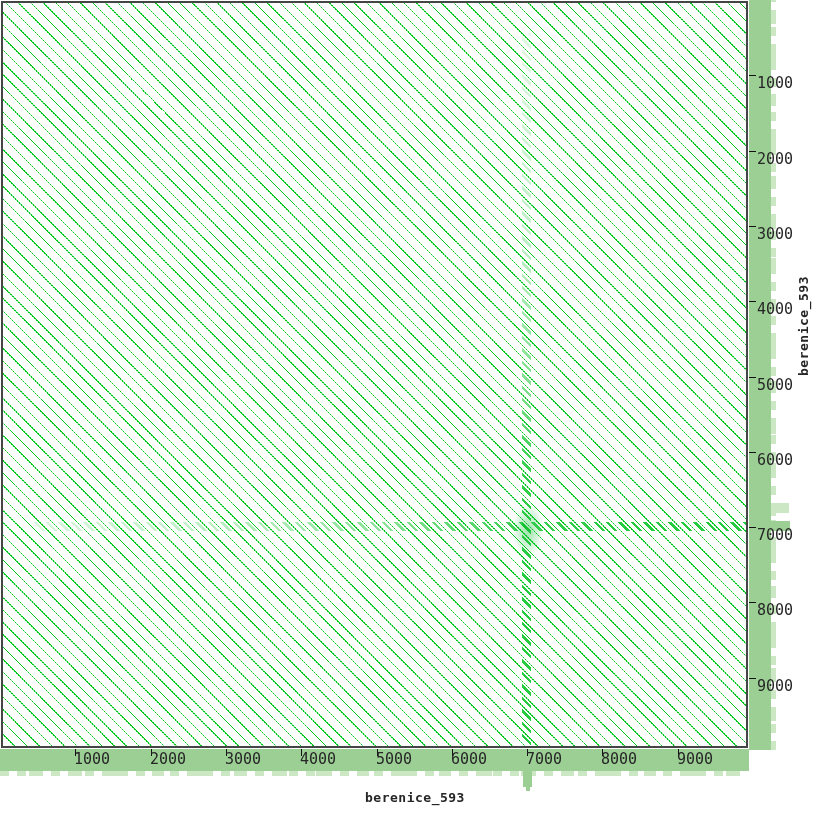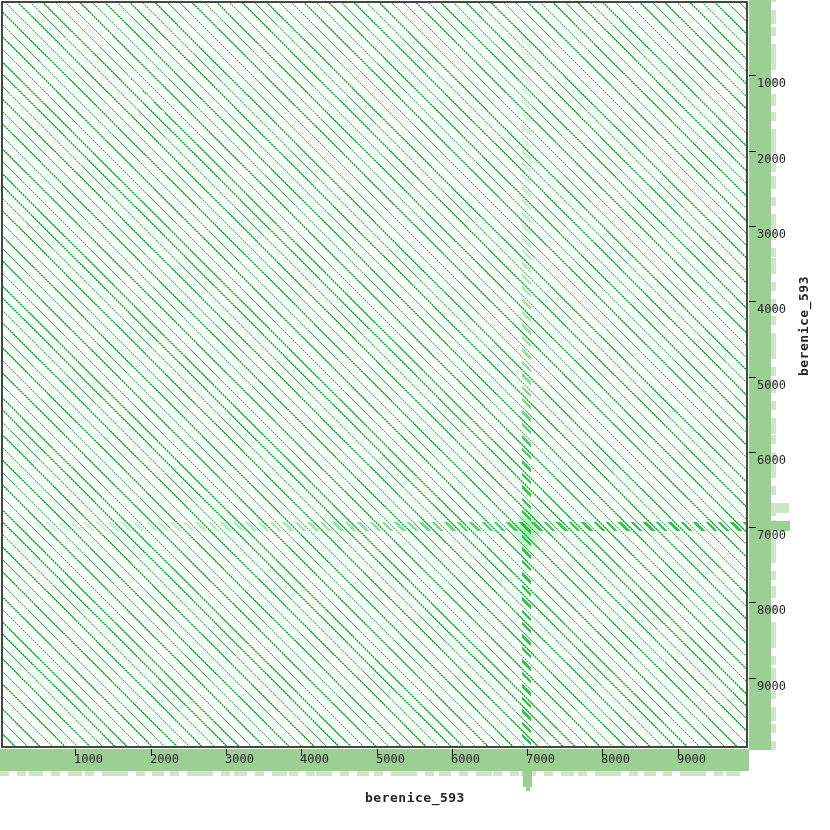--- a/index.html
+++ b/index.html
@@ -57,21 +57,21 @@
     position:absolute;left:0;top:771px;width:748px;height:5px;
     background:
       repeating-linear-gradient(90deg, var(--band-light) 0 9px, transparent 9px 17px),
       repeating-linear-gradient(90deg, transparent 0 29px, var(--band-light) 29px 41px);
   }
   .spike-bottom{position:absolute;left:523px;top:771px;width:9px;height:16px;background:var(--band);}
   .spike-bottom-tail{position:absolute;left:526px;top:787px;width:4px;height:4px;background:var(--band);}
   
   .tick-mark-x{position:absolute;width:1px;height:7px;top:749px;background:#111;}
   .tick-mark-y{position:absolute;width:7px;height:1px;left:749px;background:#111;}
-  .tick-label{position:absolute;font-size:12px;color:var(--text);line-height:12px;white-space:nowrap;}
+  .tick-label{position:absolute;font-size:15px;color:var(--text);line-height:12px;white-space:nowrap;}
   .xlabel{
     position:absolute;left:0;top:790px;width:830px;text-align:center;
     font-size:13px;font-weight:bold;color:var(--text);letter-spacing:0.5px;
   }
   .ylabel{
     position:absolute;left:803px;top:326px;
     transform:translate(-50%,-50%) rotate(-90deg);
     font-size:13px;font-weight:bold;color:var(--text);letter-spacing:0.5px;white-space:nowrap;
   }
 </style>

